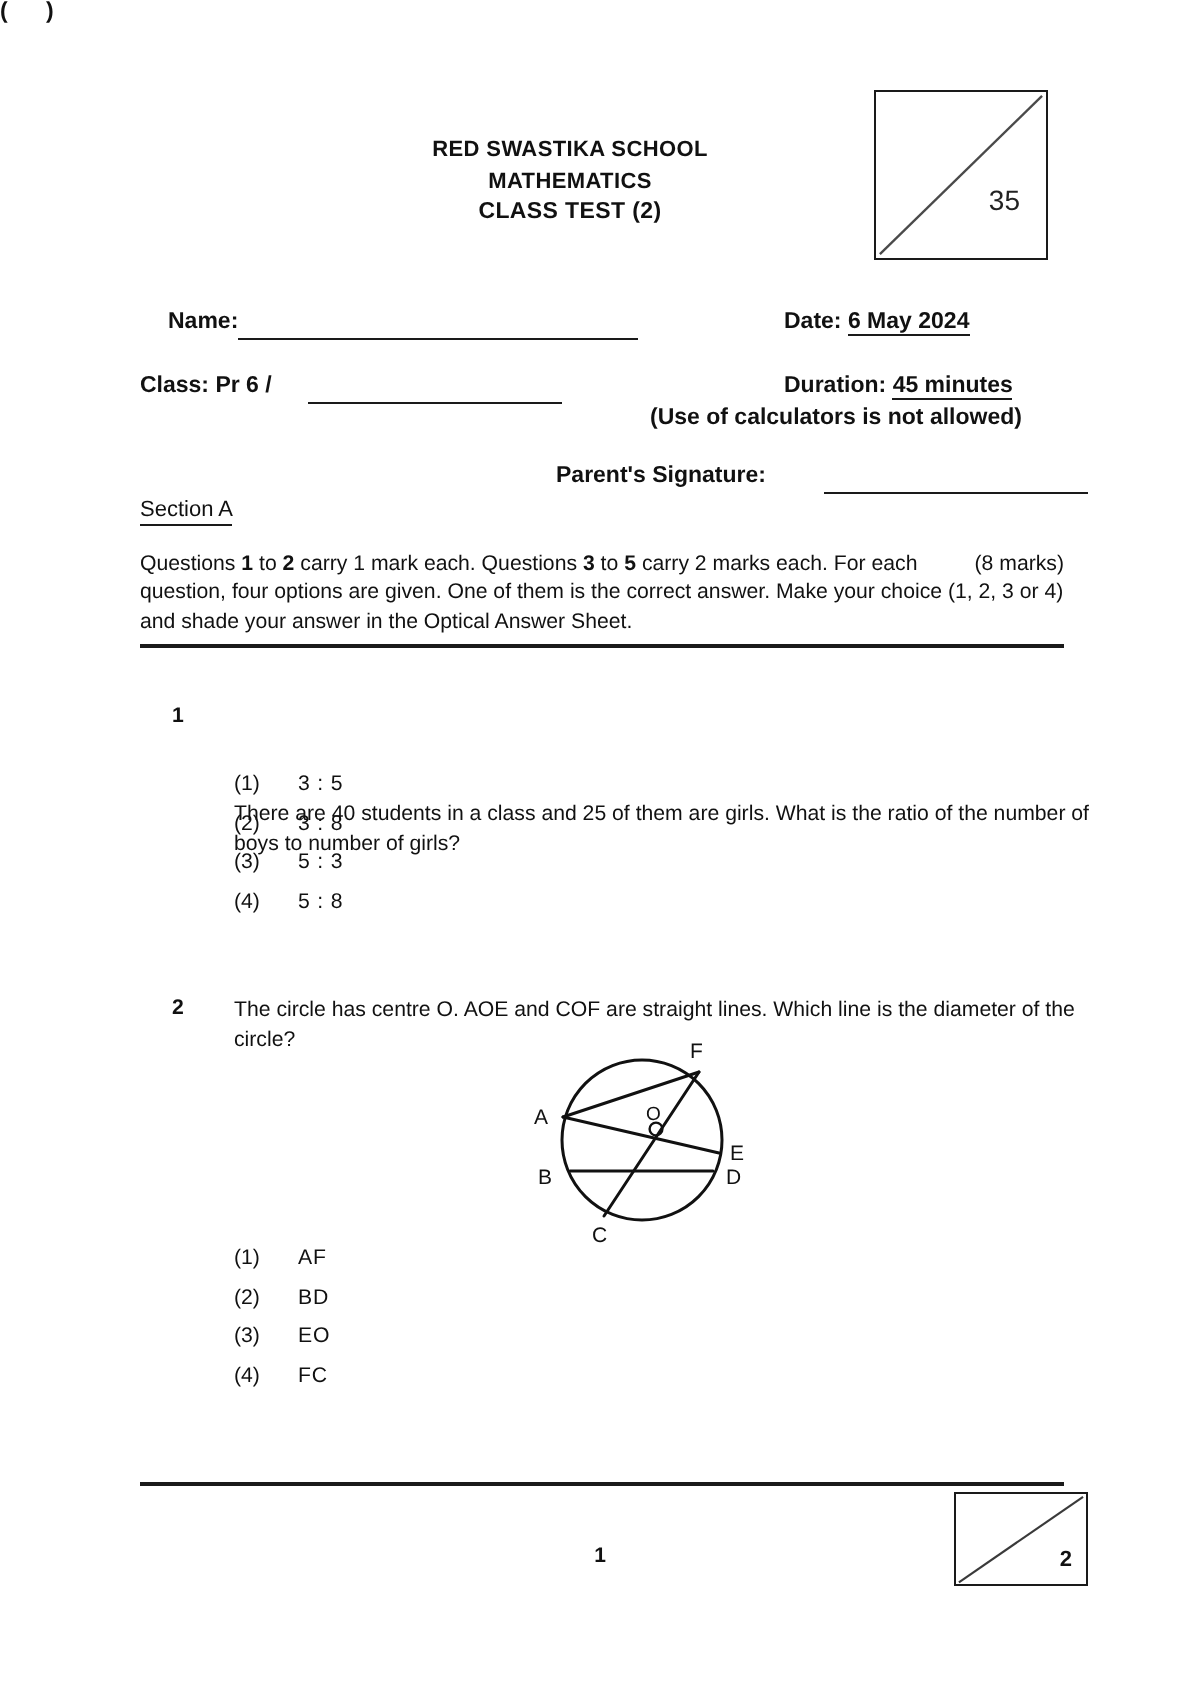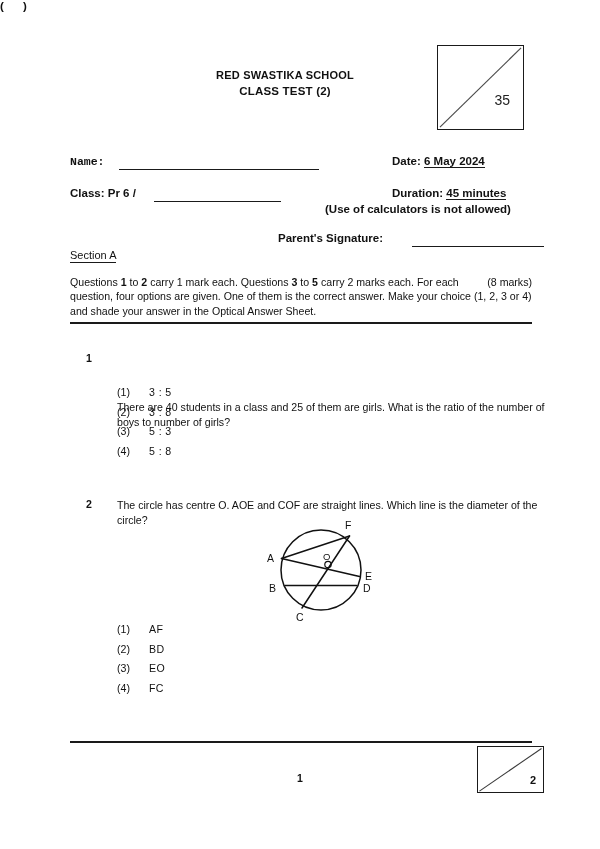--- a/index.html
+++ b/index.html
@@ -70,21 +70,21 @@
     position: absolute;
     border-bottom: 1.5px solid #1a1a1a;
     height: 0;
   }
   .uline {
     border-bottom: 1.4px solid #1a1a1a;
     padding-bottom: 0px;
     margin-top: 16px;
   }
 
-  .name-label   { left: 70px;  top: 155px; font-family: Liberation Mono, monospace; }
+  .name-label   { left: 84px;  top: 155px; }
   .name-rule    { left: 119px; top: 169px; width: 200px; }
   .paren        { left: 328px; top: 155px; font-weight: bold; font-size: 11.5px; letter-spacing: 8px;}
   .date-label   { left: 392px; top: 155px; }
 
   .class-label  { left: 70px;  top: 187px; }
   .class-rule   { left: 154px; top: 201px; width: 127px; }
   .duration-lbl { left: 392px; top: 187px; }
   .calc-note    { left: 325px; top: 203px; }
 
   .sig-label    { left: 278px; top: 232px; }
@@ -199,20 +199,21 @@
   }
   svg { display: block; }
 </style>
 </head>
 <body>
 
 <div class="page">
 
   <div class="school-header">
     <div>RED SWASTIKA SCHOOL</div>
+    <div>MATHEMATICS</div>
     <div class="line-ct">CLASS TEST (2)</div>
   </div>
 
   <div class="marks-box">
     <svg class="diag" viewBox="0 0 87 85" preserveAspectRatio="none">
       <line x1="2" y1="83" x2="85" y2="2" stroke="#4a4a4a" stroke-width="1.2"></line>
     </svg>
     <span class="mark-val">35</span>
   </div>
 

